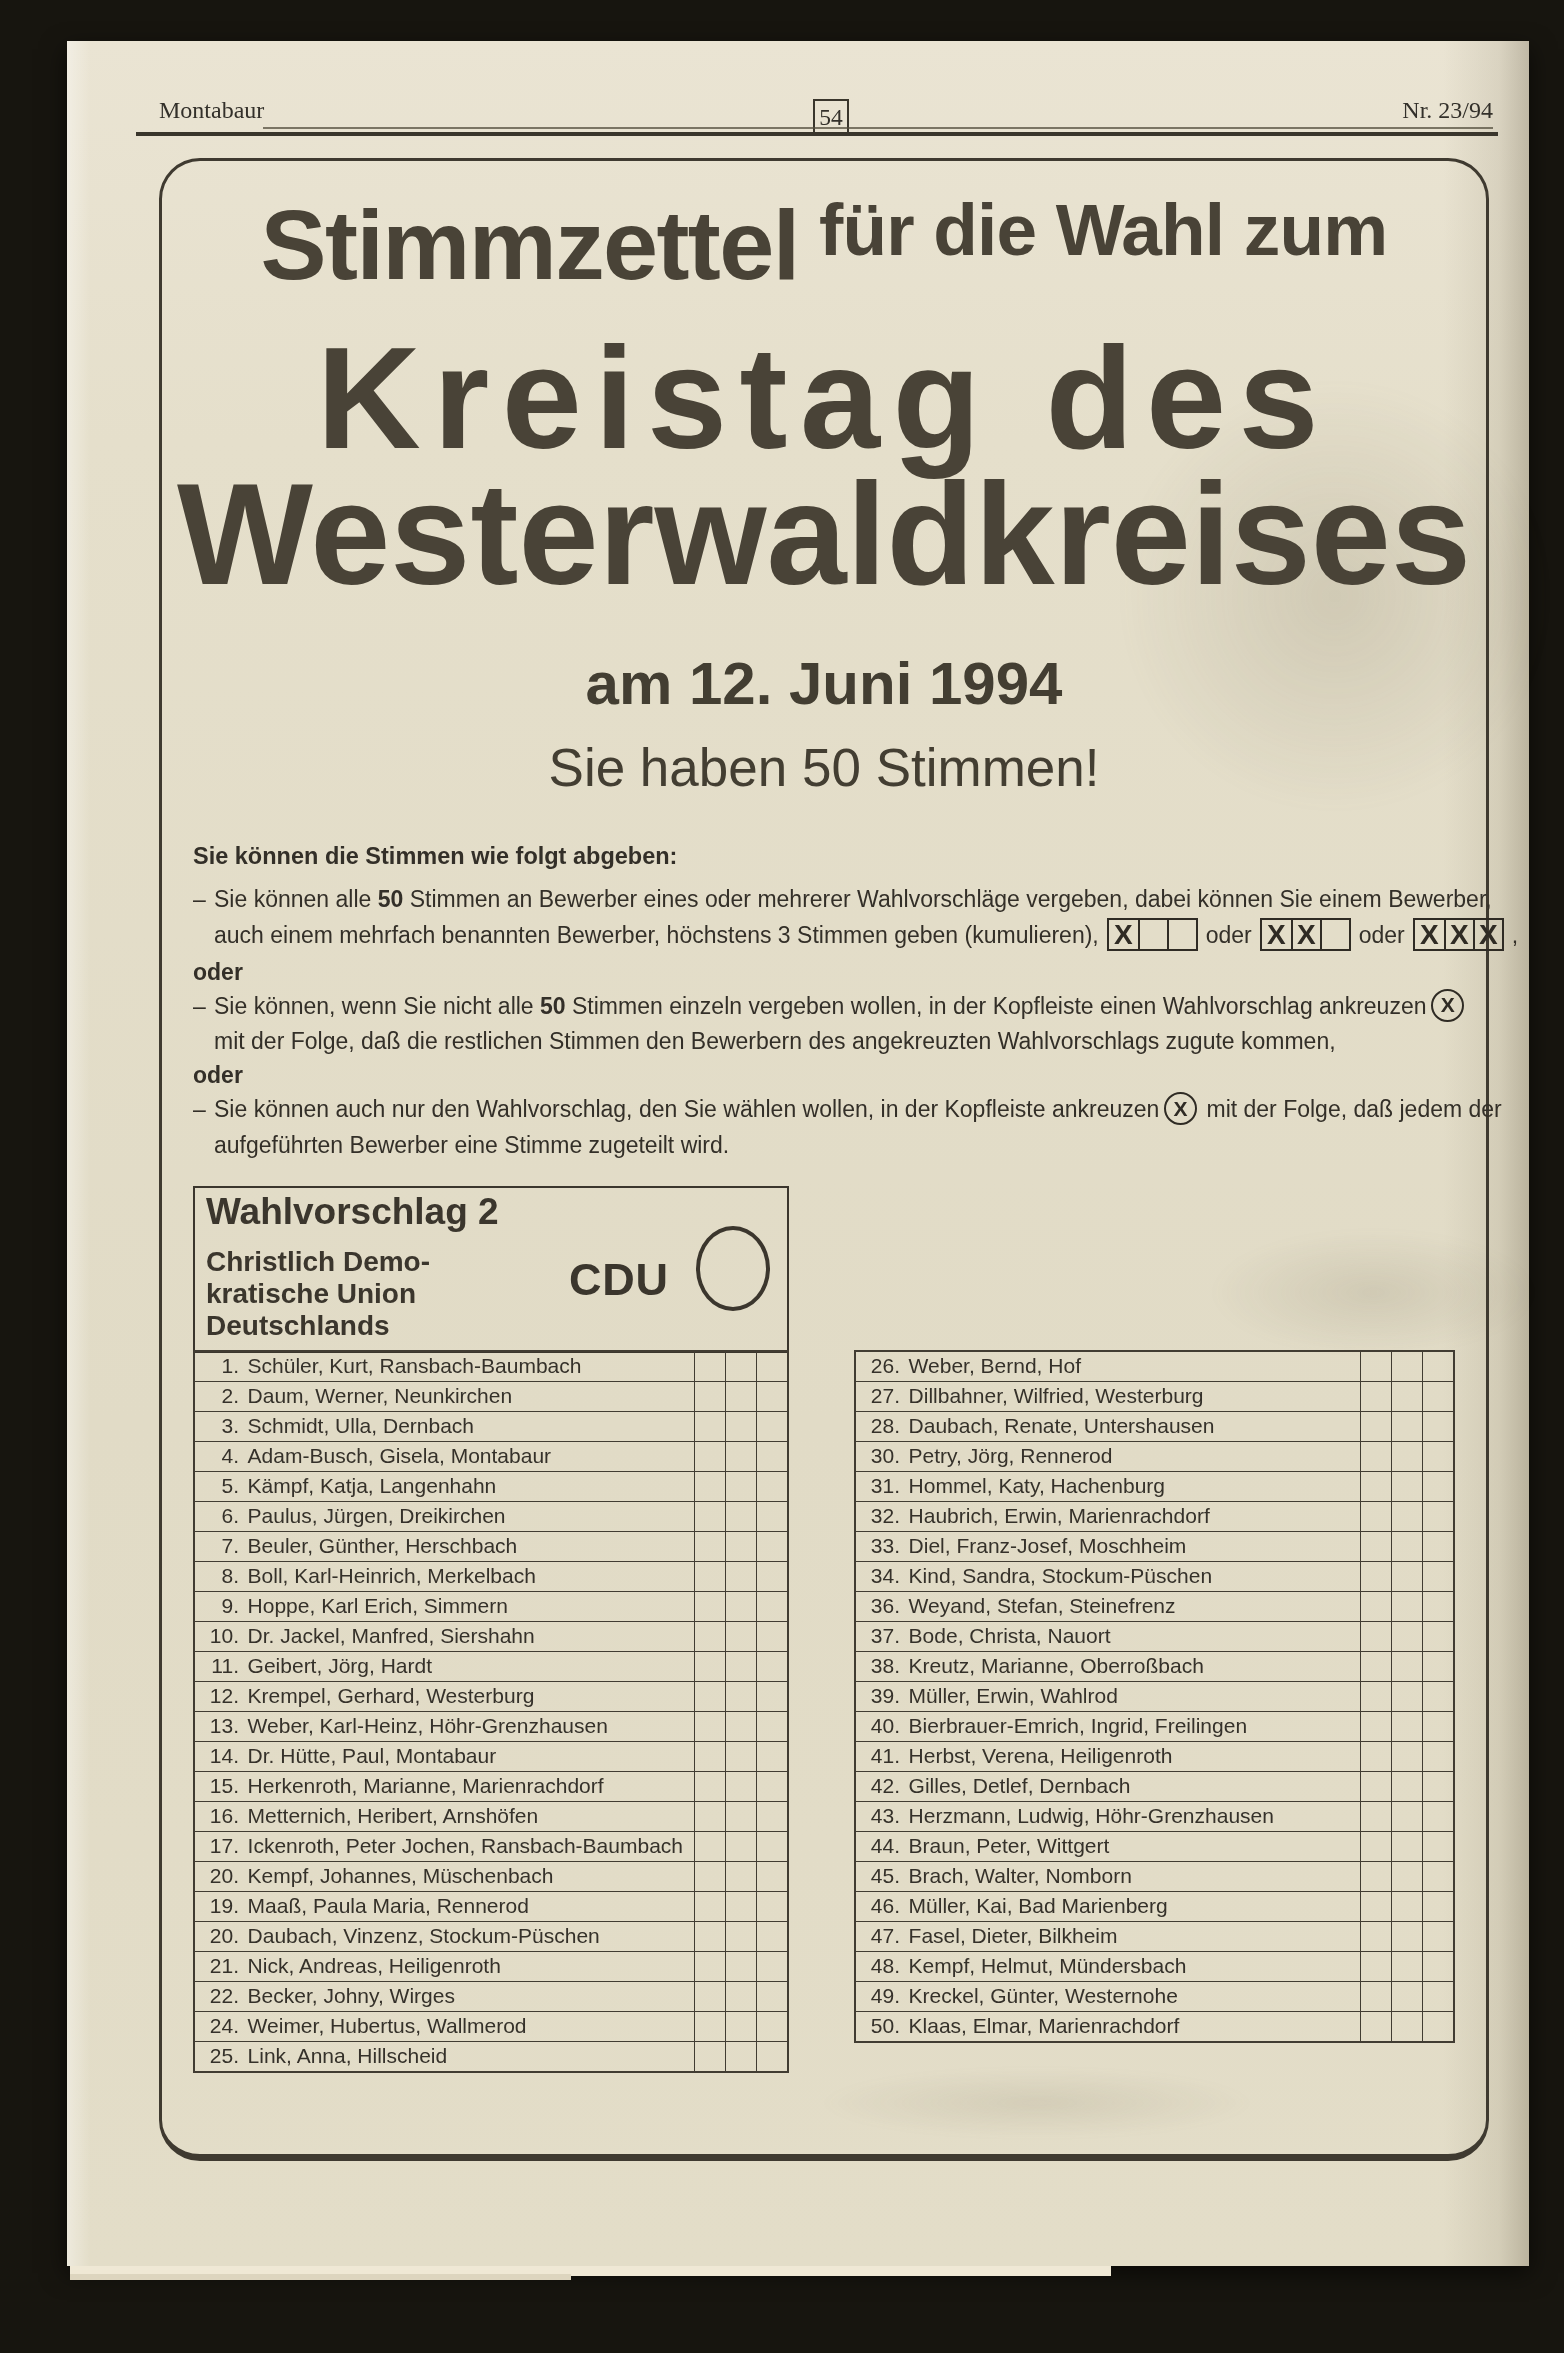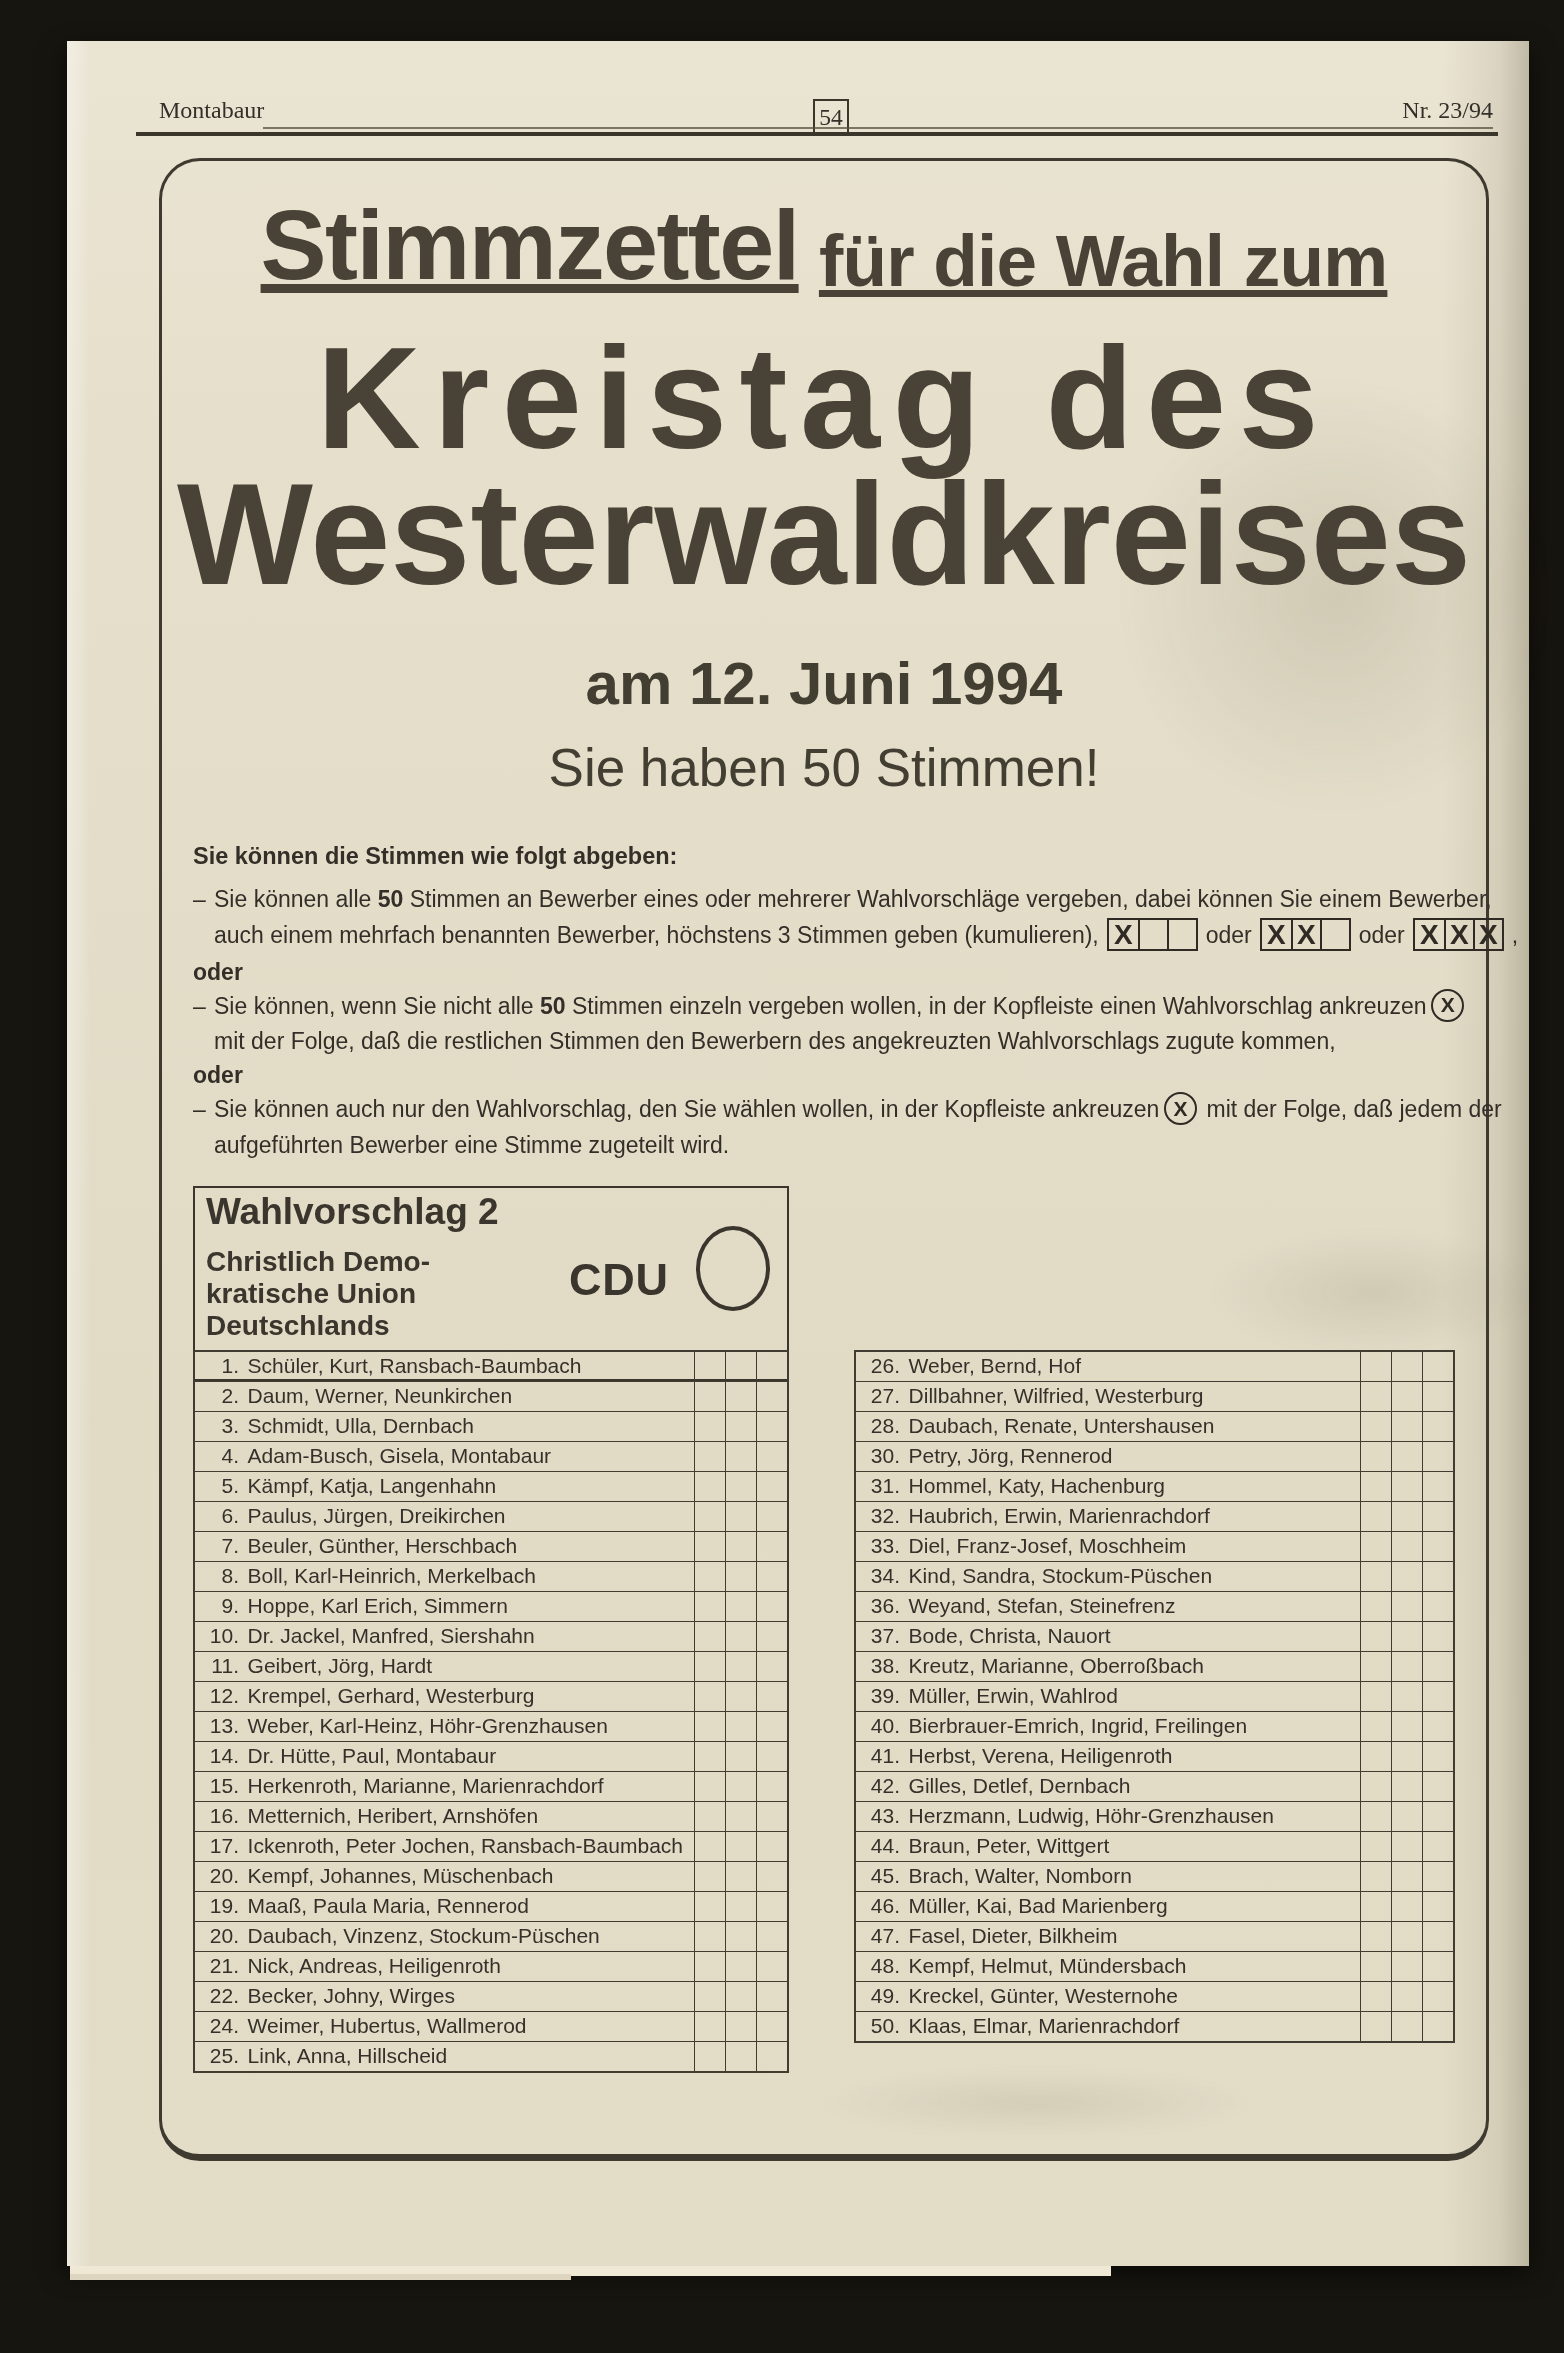--- a/index.html
+++ b/index.html
@@ -35,22 +35,22 @@
   .hdr-right { position:absolute; right:36px; top:56px; font-family:"Liberation Serif", serif; font-size:24px; color:#33302a; }
   .hdr-thin  { position:absolute; left:196px; right:36px; top:86px; height:1.6px; background:#55503f; opacity:.75; }
   .hdr-thick { position:absolute; left:69px;  right:31px; top:91px; height:3.9px; background:#3a362c; }
 
   
   .ballot-box {
     position:absolute; left:92px; top:117px; width:1330px; height:2003px;
     border:3.9px solid #3f3a30; border-bottom-width:7px; border-radius:41px;
   }
 
-  .t-intro { position:absolute; top:27px; left:0; width:100%; display:flex; justify-content:center; align-items:flex-end; gap:20.3px;
-             color:#494337; white-space:nowrap;text-decoration:underline; }
+  .t-intro { position:absolute; top:27px; left:0; width:100%; display:flex; justify-content:center; align-items:flex-start; gap:20.3px;
+             color:#494337; white-space:nowrap; }
   .t-intro .big  { font-size:99px; font-weight:700; letter-spacing:-1.6px; }
   .t-intro .rest { font-size:73px;  font-weight:700; letter-spacing:-0.8px; }
 
   .t-main { position:absolute; left:0; width:100%; text-align:center; font-weight:700; color:#494337; line-height:1; white-space:nowrap; }
   .t-main.m1 { top:166px; font-size:144px; letter-spacing:12.5px; }
   .t-main.m2 { top:302px; font-size:144px; letter-spacing:0px; }
 
   .t-date  { position:absolute; top:488px; left:0; width:100%; text-align:center; font-size:60px; font-weight:700; color:#433e32; }
   .t-votes { position:absolute; top:576px; left:0; width:100%; text-align:center; font-size:53px; font-weight:400; color:#433e32; }
 
@@ -66,21 +66,21 @@
   .mk { display:inline-flex; height:33px; border:2.7px solid #2f2b24; vertical-align:middle; margin:0 1.6px; position:relative; top:-2.3px; }
   .mk span { width:29px; display:flex; align-items:center; justify-content:center;
              font-weight:700; font-size:28px; color:#2f2b24; border-left:2.7px solid #2f2b24; }
   .mk span:first-child { border-left:none; }
 
   .circle-x { display:inline-flex; width:33px; height:33px; border:2.7px solid #2f2b24; border-radius:50%;
               align-items:center; justify-content:center; font-weight:700; font-size:21px; color:#2f2b24;
               vertical-align:middle; position:relative; top:-2.3px; margin-left:4.7px; margin-right:3.1px; }
 
   
-  .wv-box { position:absolute; left:31px; top:1025px; width:596px; height:195px; border:2.3px solid #3b362d; color:#3b362d; }
+  .wv-box { position:absolute; left:31px; top:1025px; width:596px; height:167px; border:2.3px solid #3b362d; color:#3b362d; }
   .wv-title { position:absolute; left:11px; top:3.1px;  font-size:37px; font-weight:700; }
   .wv-party { position:absolute; left:11px; top:58px; font-size:28px; font-weight:700; line-height:32px; }
   .wv-abbr  { position:absolute; left:374px; top:66px; font-size:45px; font-weight:700; letter-spacing:0.8px; }
   .wv-circle { position:absolute; right:17px; top:38px; width:74px; height:85px; border:4.7px solid #3b362d; border-radius:50%; }
 
   
   .tbl { position:absolute; top:1189px; border:2.3px solid #413c32; }
   .tbl-left  { left:31px;  width:596px; }
   .tbl-right { left:692px; width:601px; }
   .cand-row { height:30px; border-top:1.6px solid #413c32; display:flex; align-items:center; }

